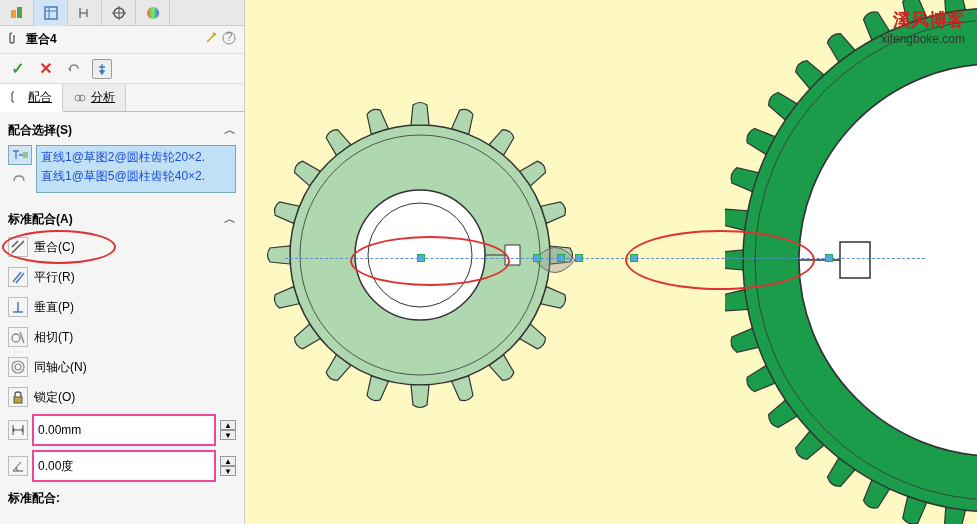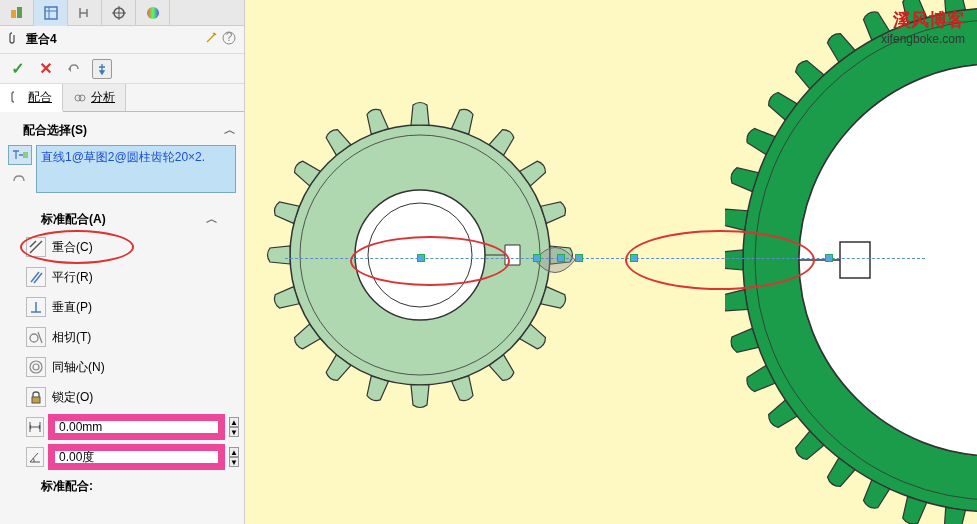--- a/index.html
+++ b/index.html
@@ -20,38 +20,38 @@
     .cmd-btn { width: 20px; height: 20px; display: flex; align-items: center; justify-content: center; cursor: pointer; }
     .cmd-btn.ok { color: #3a9c3a; font-size: 16px; font-weight: bold; }
     .cmd-btn.cancel { color: #d33; font-size: 16px; font-weight: bold; }
     .cmd-btn.pin { border: 1px solid #999; border-radius: 2px; background: #eee; }
     
     .sub-tabs { display: flex; height: 28px; border-bottom: 1px solid #bbb; }
     .sub-tab { padding: 4px 10px; display: flex; align-items: center; gap: 4px; border-right: 1px solid #ccc; cursor: pointer; background: #ededed; text-decoration: underline; }
     .sub-tab.active { background: #fff; border-bottom: 2px solid #fff; margin-bottom: -1px; }
     
     .section { padding: 6px 8px; }
-    .section-header { font-weight: bold; padding: 4px 0; display: flex; justify-content: space-between; align-items: center; cursor: pointer; margin-left: 15px; }
+    .section-header { font-weight: bold; padding: 4px 0; display: flex; justify-content: space-between; align-items: center; cursor: pointer; }
     .section-header .chevron { color: #666; }
     
     .selection-row { display: flex; gap: 4px; padding: 2px 0; }
     .sel-icons { display: flex; flex-direction: column; gap: 2px; }
     .sel-icon { width: 24px; height: 20px; display: flex; align-items: center; justify-content: center; cursor: pointer; border: 1px solid transparent; }
     .sel-icon.active { background: #d0e4f5; border: 1px solid #7ab; }
     .sel-list { flex: 1; background: #bfe0f5; border: 1px solid #7ab; min-height: 48px; padding: 2px; }
     .sel-item { color: #1d4ed8; padding: 1px 2px; white-space: nowrap; overflow: hidden; }
     
     .mate-list { padding: 0; }
     .mate-item { display: flex; align-items: center; gap: 6px; padding: 4px 8px; cursor: pointer; height: 30px; }
     .mate-item.highlighted { position: relative; }
     .mate-item.highlighted::after { content: ""; position: absolute; left: 2px; top: -2px; width: 110px; height: 30px; border: 2px solid #d33; border-radius: 50%; pointer-events: none; }
     .mate-icon { width: 20px; height: 20px; display: flex; align-items: center; justify-content: center; border: 1px solid #bbb; background: #f5f5f5; }
     
     .num-row { display: flex; align-items: center; gap: 4px; padding: 2px 8px; }
-    .num-input { flex: 1; height: 26px; border: 7px solid #ec4899; padding: 0 4px; background: #fff; }
+    .num-input { flex: 1; height: 32px; border: 2px solid #ec4899; padding: 0 4px; background: #fff; }
     .spinner { width: 16px; display: flex; flex-direction: column; }
     .spin-btn { height: 10px; border: 1px solid #999; background: #eee; font-size: 8px; display: flex; align-items: center; justify-content: center; cursor: pointer; }
     
     .viewport { flex: 1; background: #fef9c3; position: relative; overflow: hidden; }
     
     .watermark { position: absolute; top: 8px; right: 12px; text-align: right; z-index: 10; }
     .watermark .cn { color: #c22; font-size: 18px; font-weight: bold; font-family: "SimSun", serif; }
     .watermark .en { color: #333; font-size: 12px; }
     
     .gear-svg { position: absolute; }
@@ -172,25 +172,26 @@
             </svg>
         </div>
         <div class="sel-icon">
           <svg width="18" height="14">
               <path d="M3 11 Q3 6 8 6 Q13 6 13 11" fill="none" stroke="#888" stroke-width="1.3"></path>
             </svg>
         </div>
       </div>
       <div class="sel-list">
         <div class="sel-item">直线1@草图2@圆柱齿轮20×2.</div>
-      </div>
-    </div>
-  </div>
-
-  <div class="section" style="padding:6px 18px;">
+        <div class="sel-item">直线1@草图5@圆柱齿轮40×2.</div>
+      </div>
+    </div>
+  </div>
+
+  <div class="section" style="padding:6px 0;">
     <div class="section-header" style="padding:4px 8px;">
       <span>标准配合(A)</span>
       <span class="chevron">︿</span>
     </div>
     <div class="mate-list">
       <div class="mate-item highlighted">
         <div class="mate-icon">
           <svg width="16" height="16">
               <path d="M2 14 L14 2" stroke="#555" stroke-width="1.5"></path>
               <path d="M2 8 L8 2" stroke="#555" stroke-width="1.5"></path>

